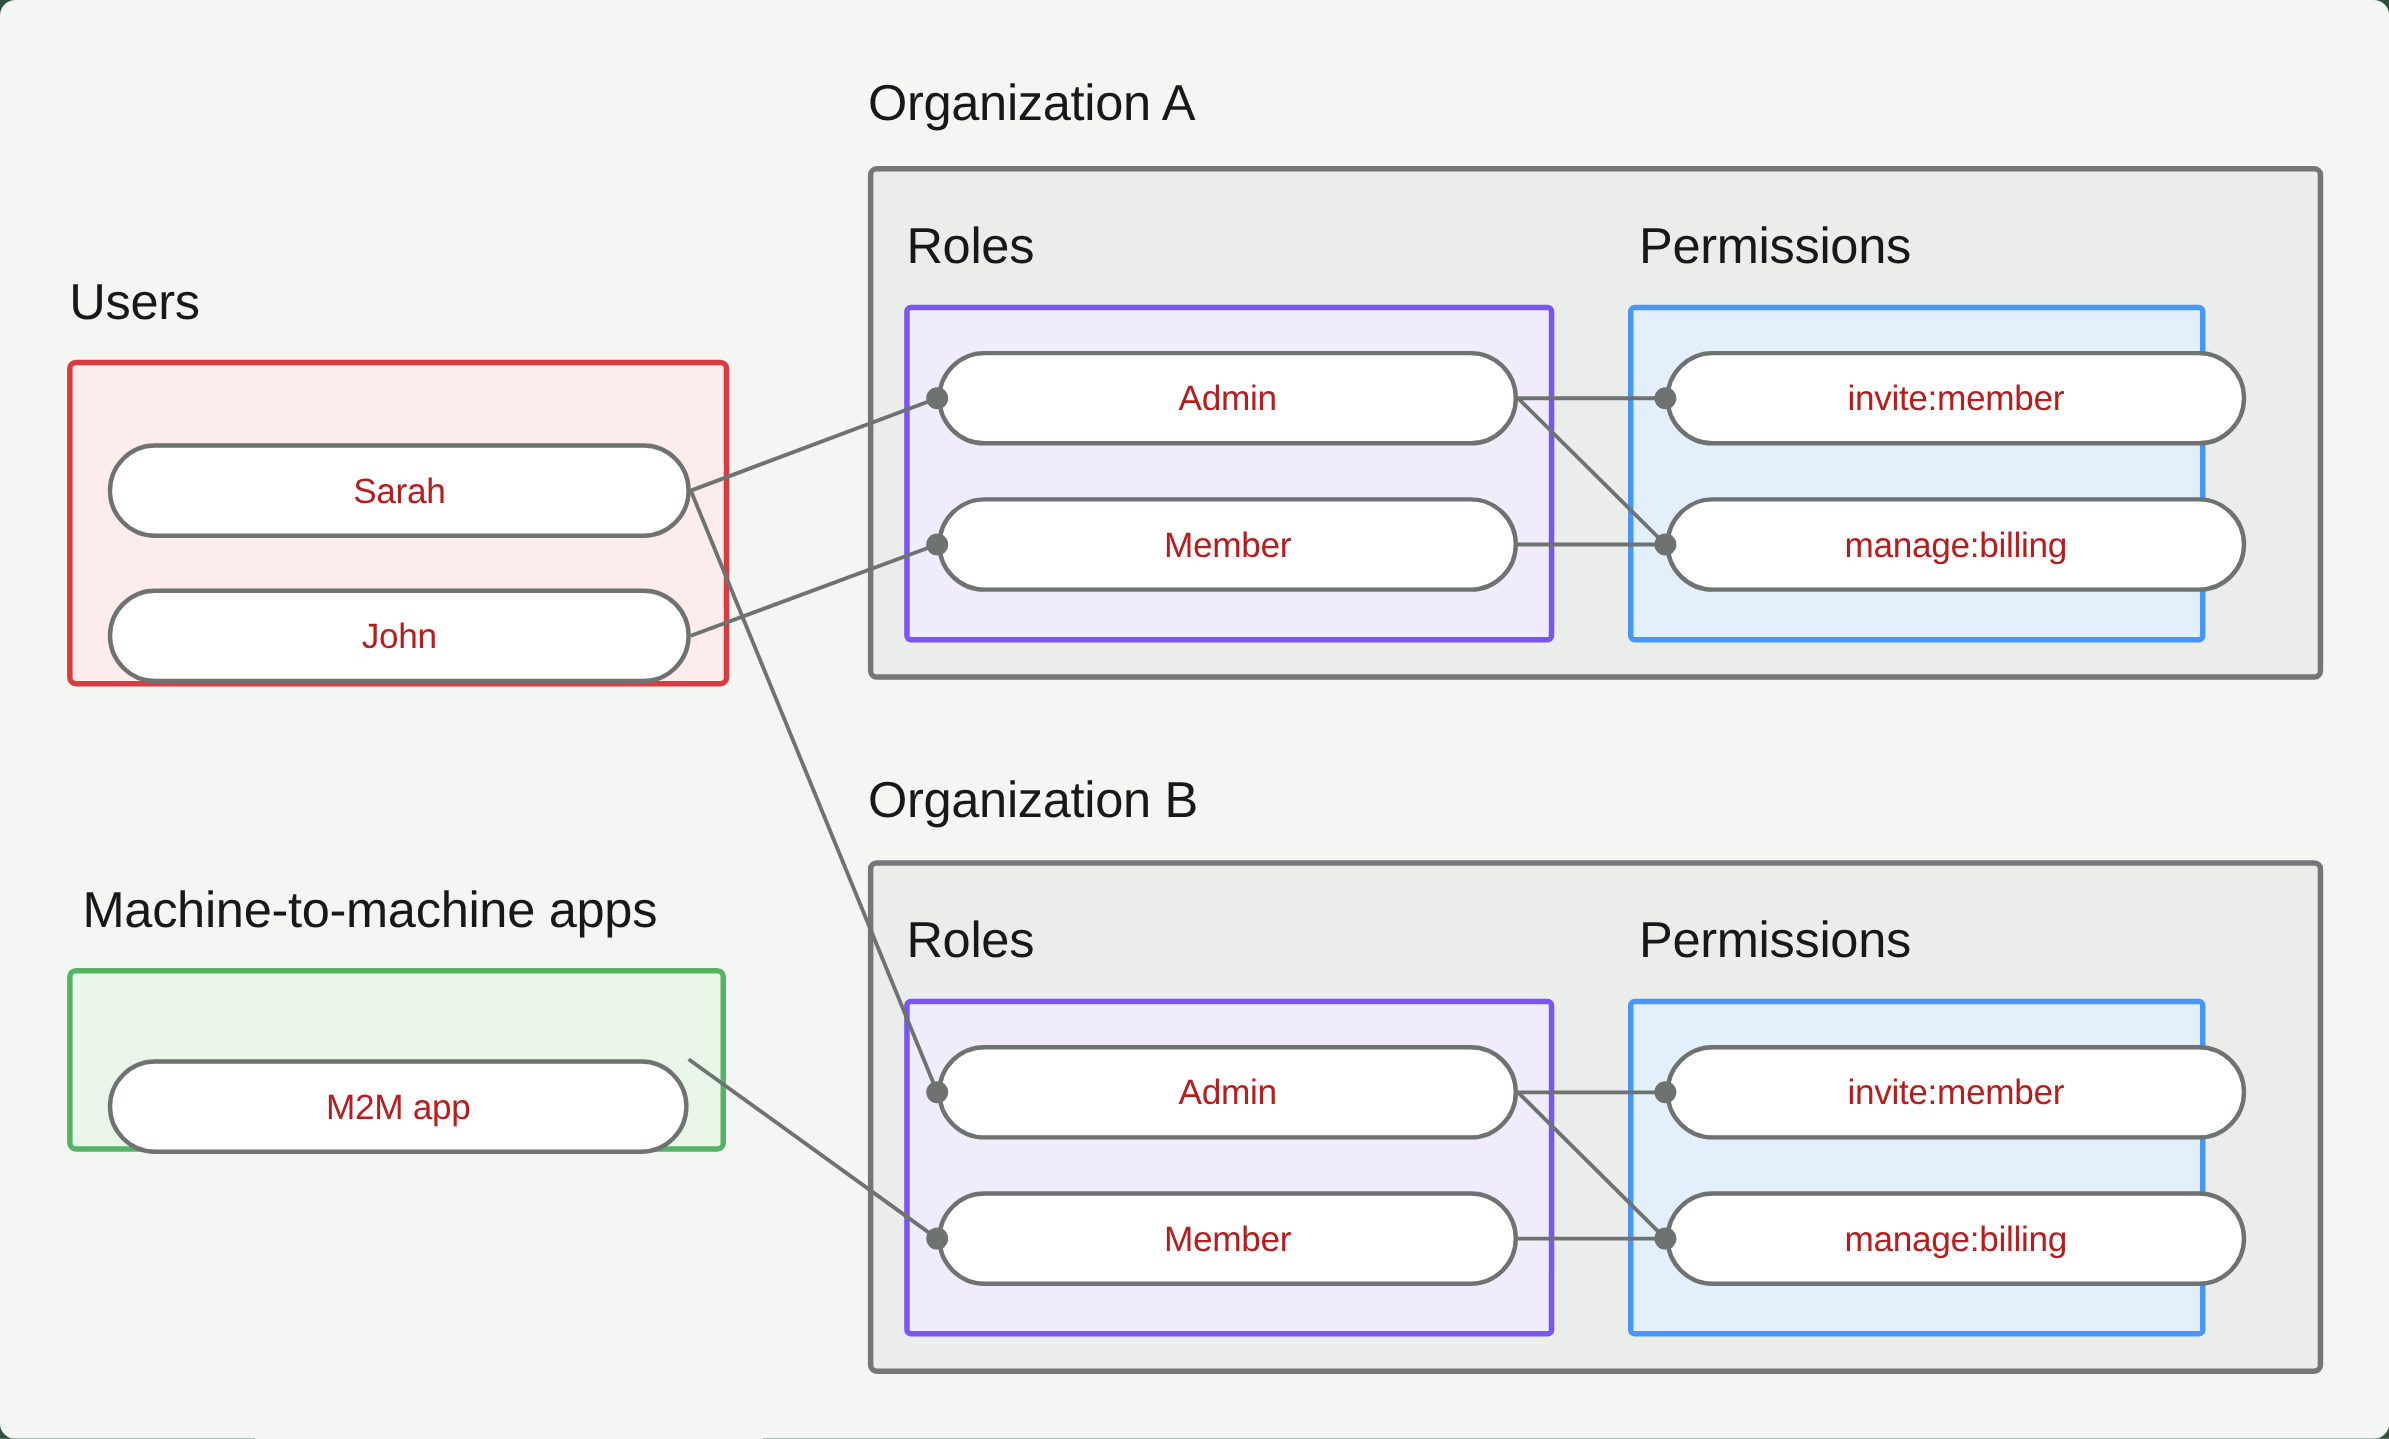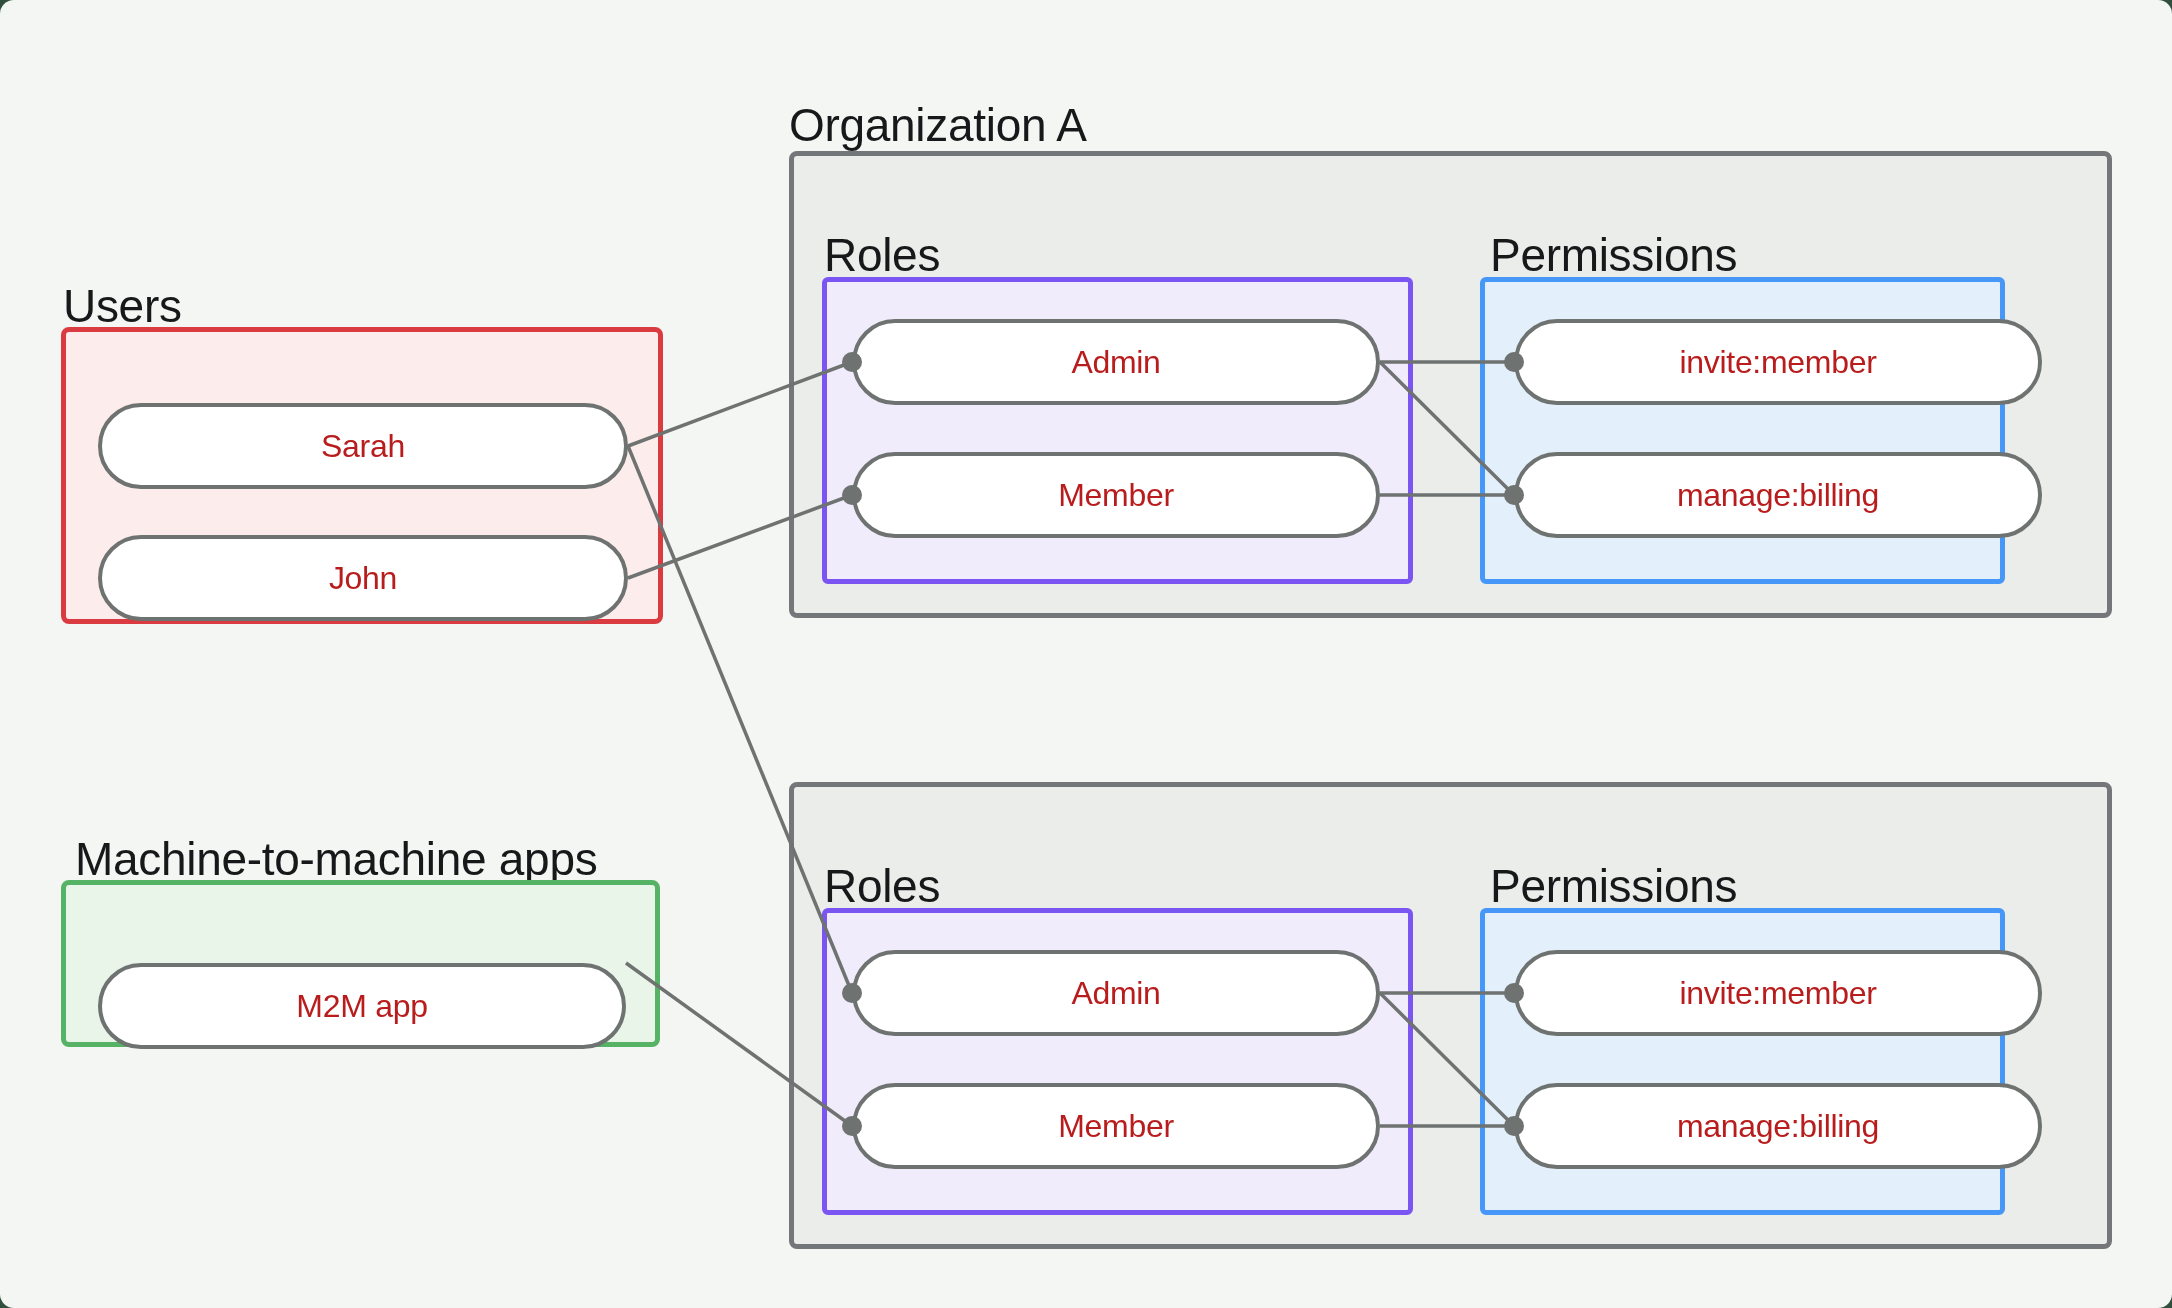--- a/index.html
+++ b/index.html
@@ -32,21 +32,20 @@
     border-radius:14px;
     overflow:hidden;
   }
   .lbl{
     position:absolute;
     font-size:46px;
     line-height:54px;
     letter-spacing:-0.3px;
     color:var(--text);
     white-space:nowrap;
-    margin-top:32px;
   }
   .box{
     position:absolute;
     box-sizing:border-box;
     border-style:solid;
   }
   .box.users{
     left:61px;top:327px;width:602px;height:297px;
     border:5px solid var(--users-border);
     background:var(--users-fill);
@@ -137,20 +136,21 @@
     <div class="box roles">
       <div class="pill p0">Admin</div>
       <div class="pill p1">Member</div>
     </div>
     <div class="box perms">
       <div class="pill p0">invite:member</div>
       <div class="pill p1">manage:billing</div>
     </div>
   </div>
 
+  <div class="lbl orgb-title">Organization B</div>
   <div class="box org b">
     <div class="lbl roles-lbl">Roles</div>
     <div class="lbl perms-lbl">Permissions</div>
     <div class="box roles">
       <div class="pill p0">Admin</div>
       <div class="pill p1">Member</div>
     </div>
     <div class="box perms">
       <div class="pill p0">invite:member</div>
       <div class="pill p1">manage:billing</div>

